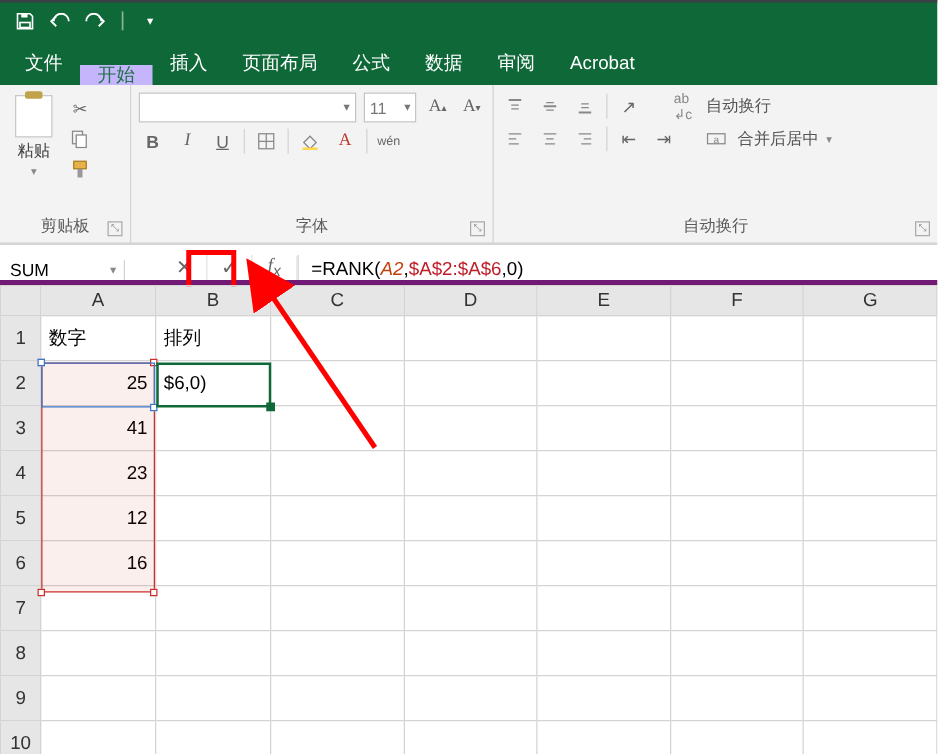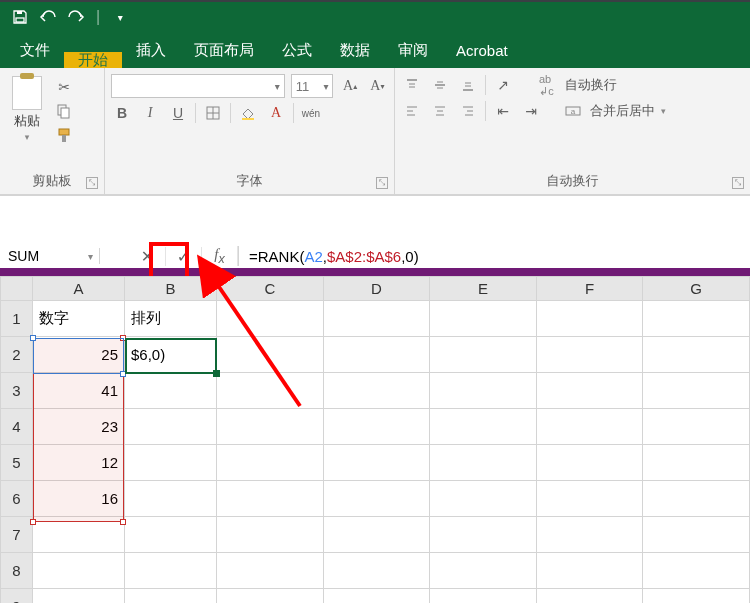--- a/index.html
+++ b/index.html
@@ -4,21 +4,21 @@
 <style>
   * { box-sizing: border-box; margin: 0; padding: 0; font-family: "Microsoft YaHei", Arial, sans-serif; }
   body { background: #fff; width: 750px; overflow: hidden; }
 
   .titlebar { background: #0e6837; height: 32px; display: flex; align-items: center; padding: 0 8px; gap: 4px; border-top: 2px solid #3a3f44; }
   .titlebar .qat-btn { width: 24px; height: 24px; display: flex; align-items: center; justify-content: center; color: #fff; }
   .qat-sep { color: rgba(255,255,255,0.5); margin: 0 4px; }
 
   .tabbar { background: #0e6837; height: 36px; display: flex; align-items: stretch; padding: 0 6px; }
   .tab { padding: 0 14px; display: flex; align-items: center; color: #fff; font-size: 15px; }
-  .tab.active { background: #eab308; color: #217346; margin-top: 20px; }
+  .tab.active { background: #c4b5fd; color: #217346; margin-top: 20px; }
 
   .ribbon { background: #f3f3f3; height: 128px; border-bottom: 2px solid #d4d4d4; display: flex; position: relative; }
   .rgroup { border-right: 1px solid #d4d4d4; height: 100%; display: flex; flex-direction: column; }
   .rgroup .body { flex: 1; display: flex; padding: 6px; gap: 4px; }
   .rgroup .label { text-align: center; font-size: 13px; color: #5b5b5b; padding-bottom: 4px; position: relative; }
   .rgroup .label .launcher { position: absolute; right: 6px; bottom: 5px; width: 12px; height: 12px; border: 1px solid #aaa; display: flex; align-items: center; justify-content: center; font-size: 8px; color: #888; }
 
   .paste-col { display: flex; flex-direction: column; align-items: center; gap: 2px; padding: 2px 6px; }
   .paste-icon { width: 30px; height: 34px; background: linear-gradient(#fff,#fff); border: 1px solid #c9c9c9; position: relative; }
   .paste-icon::before { content:""; position:absolute; top:-4px; left:7px; width:14px; height:6px; background:#bfa24a; border-radius:2px; }
@@ -29,29 +29,29 @@
   .font-body { flex-direction: column; gap: 6px; padding: 6px 10px; }
   .row { display: flex; align-items: center; gap: 6px; }
   .combo { border: 1px solid #c4c4c4; background: #fff; height: 24px; display:flex; align-items:center; padding: 0 4px; font-size:13px; color:#777; }
   .combo .dd { margin-left:auto; font-size:10px; color:#777; }
   .fontname { width: 180px; }
   .fontsize { width: 44px; gap: 14px; }
   .sq { width: 22px; height:22px; border:1px solid transparent; display:flex; align-items:center; justify-content:center; font-size:14px; color:#666; }
 
   .align-body { flex-direction: column; gap: 6px; padding: 6px 10px; }
 
-  .fx-bar { height: 32px; border-bottom: 8px solid #701a75; display:flex; align-items:center;margin-top:48px; }
+  .fx-bar { height: 32px; border-bottom: 4px solid #701a75; display:flex; align-items:flex-end; }
   .namebox { width: 100px; border-right:1px solid #d4d4d4; display:flex; align-items:center; padding:0 8px; font-size:14px; position:relative; }
   .namebox .dd { position:absolute; right:6px; font-size:10px; color:#888; }
   .fx-btns { display:flex; align-items:center; border-right:1px solid #d4d4d4; position:relative; }
   .fx-btn { width: 36px; height:100%; display:flex; align-items:center; justify-content:center; color:#666; font-size:16px; border-right:1px solid #e4e4e4; }
   .fx-symbol { font-style: italic; font-family: serif; font-size: 15px; }
   .red-box { position:absolute; border: 4px solid #f00; width: 40px; height: 38px; left: 49px; top: -4px; pointer-events:none; }
   .formula-input { flex:1; padding: 0 10px; display:flex; align-items:center; font-size:15px; }
-  .formula-input .ref1 { color: #3b82f6; }
+  .formula-input .ref1 { color: #c2410c; font-style: italic; }
   .formula-input .ref2 { color: #c01c28; }
 
   .grid-area { position:relative; }
   table.sheet { border-collapse: collapse; width: 100%; }
   .sheet th, .sheet td { border: 1px solid #d4d4d4; font-size: 15px; font-weight: normal; }
   .sheet thead th { background: #e6e6e6; color:#333; height: 24px; text-align:center; }
   .sheet tbody th { background: #e6e6e6; color:#333; width: 32px; text-align:center; height: 36px; }
   .sheet tbody td { padding: 0 6px; }
   .colA { width: 92px; } .colB { width: 92px; }
   .selcorner { background:#e6e6e6; }

